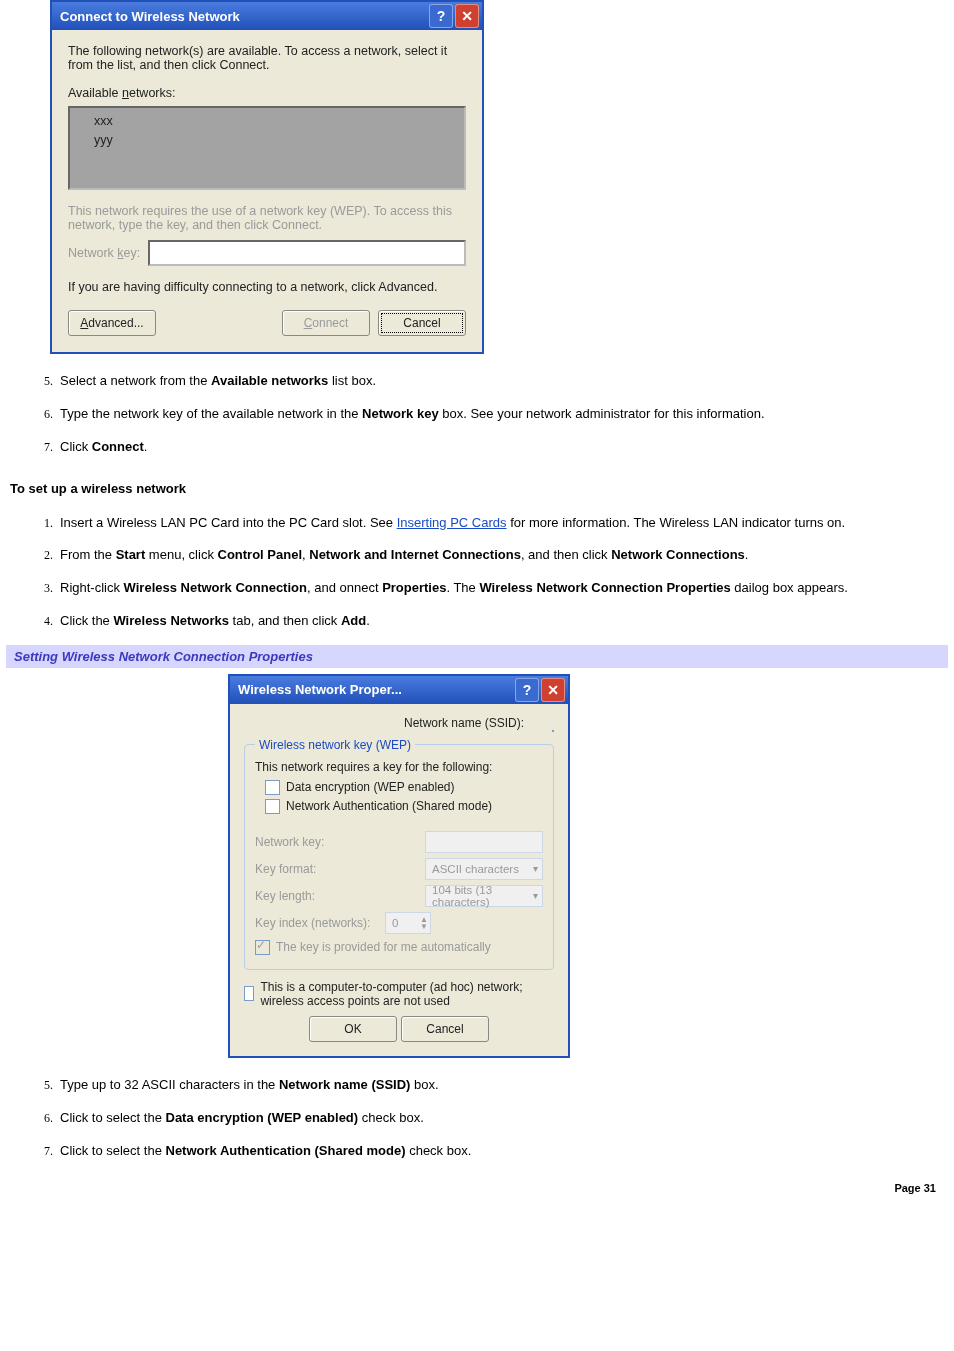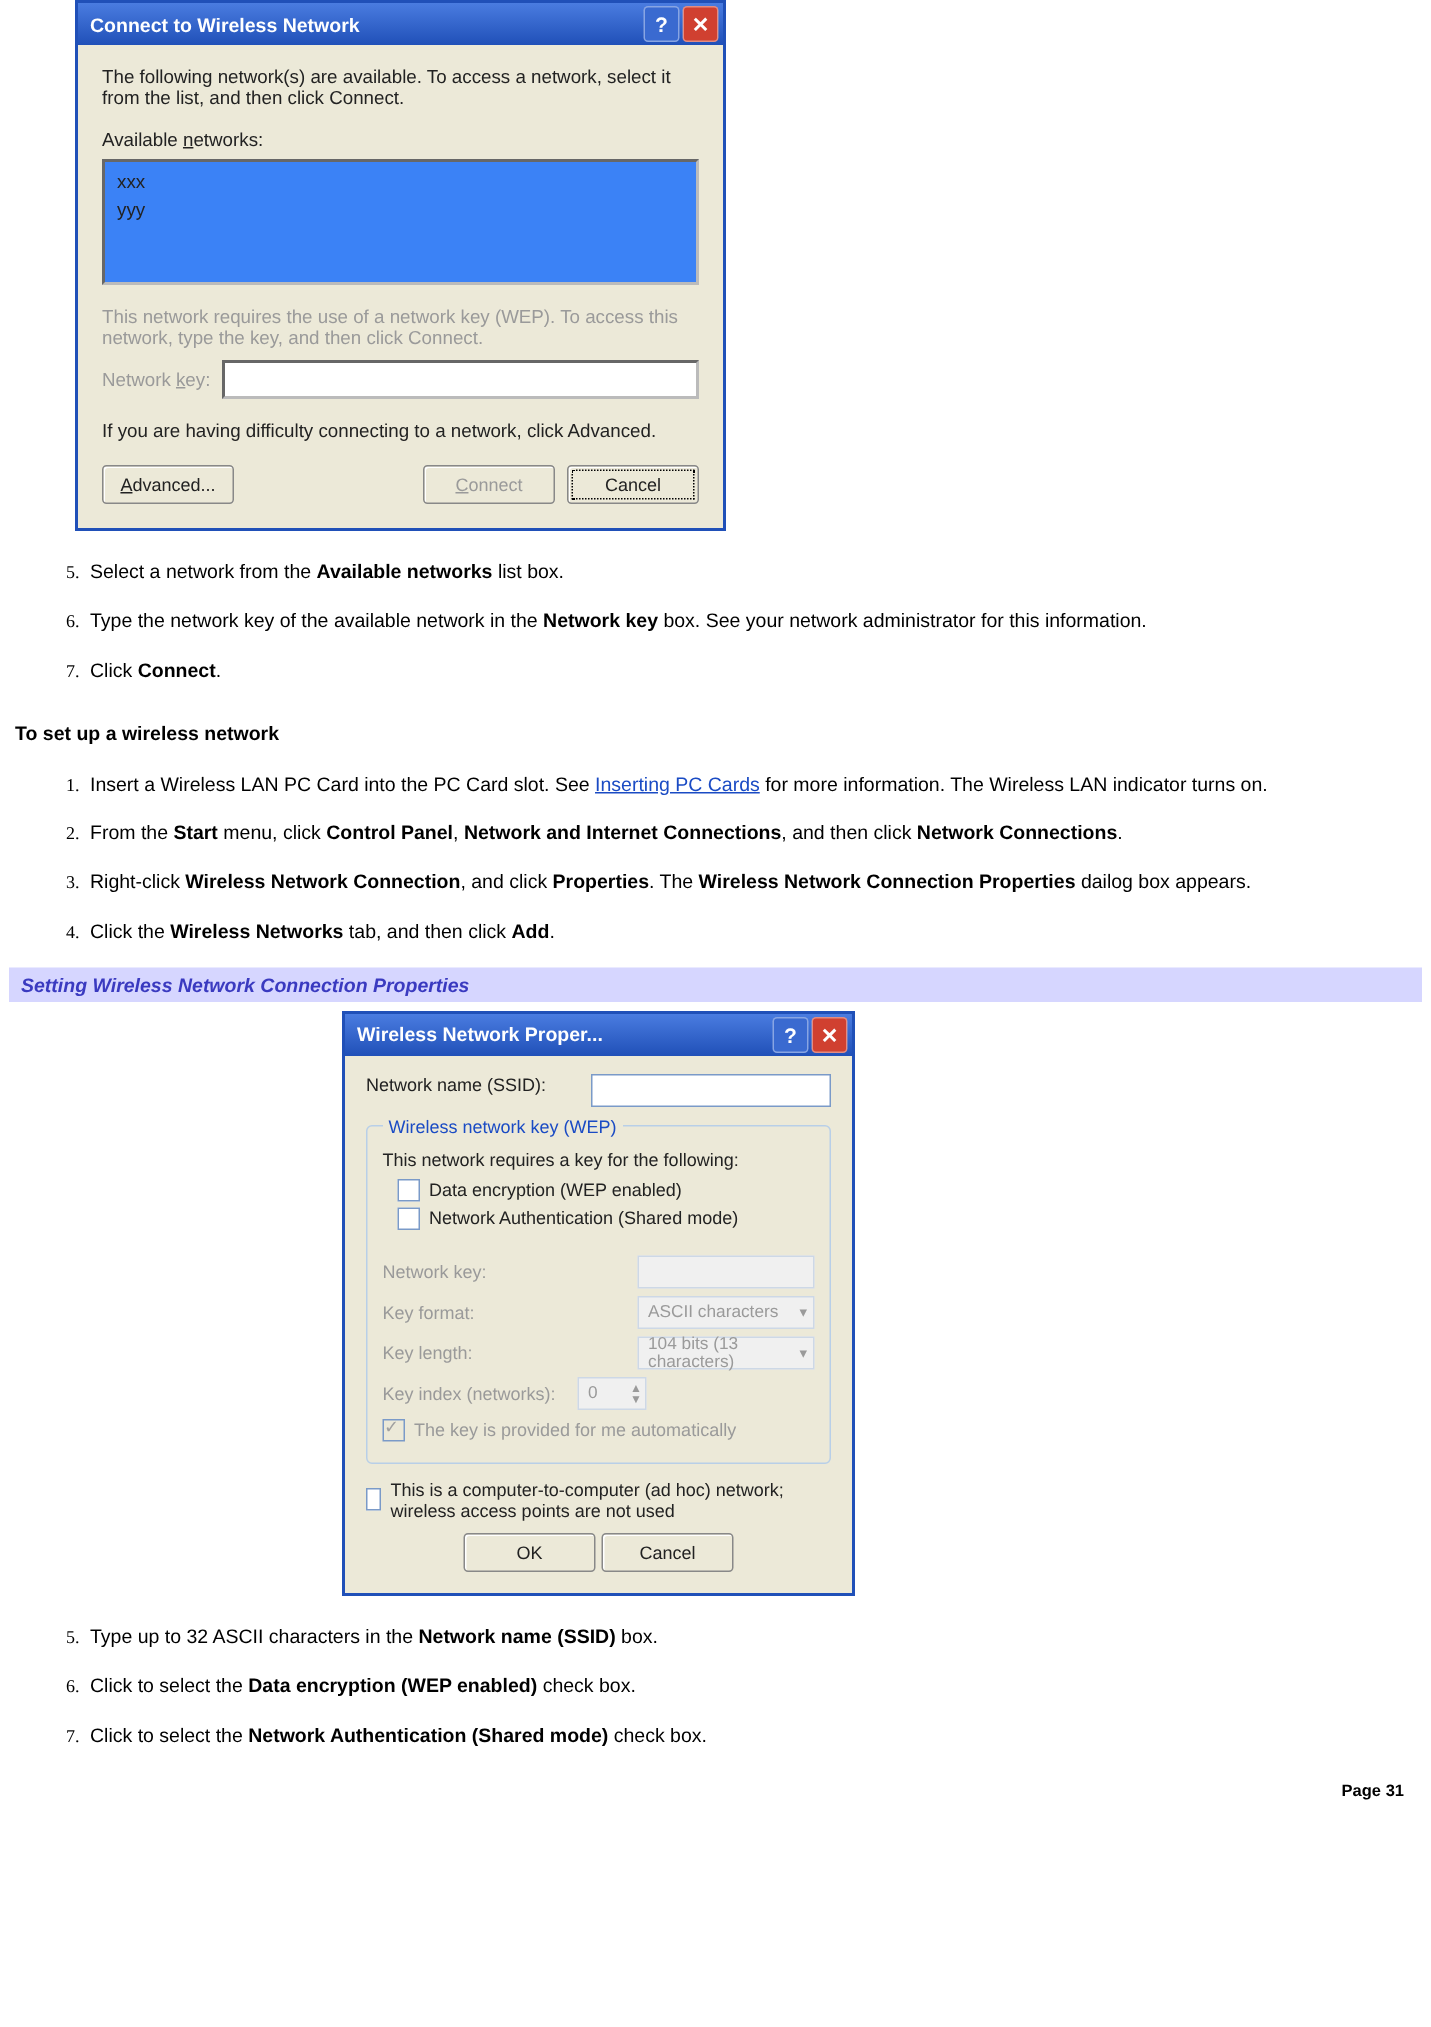--- a/index.html
+++ b/index.html
@@ -56,23 +56,23 @@
   .dlg1-body {
     padding: 14px 16px 16px 16px;
     font-family: Tahoma, Verdana, sans-serif;
     font-size: 12.5px;
     color: #222;
   }
   .dlg1-body .intro { margin-bottom: 14px; }
   .u { text-decoration: underline; }
   .netlist {
     border: 2px inset #bbb;
-    background: #3b82f6;
+    background: #a3a3a3;
     margin: 6px 0 14px 0;
-    padding: 4px 8px;
+    padding: 4px 24px;
     height: 72px;
     overflow: auto;
   }
   .netlist .item { font-family: Tahoma, sans-serif; font-size: 12.5px; line-height: 1.5; }
   .grey { color: #9a9a9a; }
   .nk-row { display: flex; align-items: center; gap: 8px; margin: 8px 0 14px 0; }
   .nk-input {
     flex: 1;
     height: 22px;
     border: 2px inset #bbb;
@@ -139,21 +139,21 @@
     width: 100%;
     border: 2px solid #2050b8;
     background: #ece9d8;
   }
   .dlg2-body {
     padding: 12px 14px 14px 14px;
     font-family: Tahoma, sans-serif;
     font-size: 12px;
     color: #222;
   }
-  .row { display: flex; align-items: flex-start; margin-bottom: 6px; }
+  .row { display: flex; align-items: flex-end; margin-bottom: 6px; flex-direction: column; }
   .row .lbl { width: 150px; }
   .txtin {
     flex: 1;
     height: 20px;
     border: 1px solid #7a9ac8;
     background: #fff;
   }
   fieldset.group {
     border: 1px solid #b8cfe8;
     border-radius: 4px;
@@ -280,21 +280,21 @@
   <div class="section-h">To set up a wireless network</div>
 
   <ol class="doc" start="1">
     <li>
       <span>Insert a Wireless LAN PC Card into the PC Card slot. See </span><a class="link">Inserting PC Cards</a><span> for more information. The Wireless LAN indicator turns on.</span>
     </li>
     <li>
       <span>From the </span><strong>Start</strong><span> menu, click </span><strong>Control Panel</strong><span>, </span><strong>Network and Internet Connections</strong><span>, and then click </span><strong>Network Connections</strong><span>.</span>
     </li>
     <li>
-      <span>Right-click </span><strong>Wireless Network Connection</strong><span>, and click </span><strong>Properties</strong><span>. The </span><strong>Wireless Network Connection Properties</strong><span> dailog box appears.</span>
+      <span>Right-click </span><strong>Wireless Network Connection</strong><span>, and onnect </span><strong>Properties</strong><span>. The </span><strong>Wireless Network Connection Properties</strong><span> dailog box appears.</span>
     </li>
     <li>
       <span>Click the </span><strong>Wireless Networks</strong><span> tab, and then click </span><strong>Add</strong><span>.</span>
     </li>
   </ol>
 
   <div class="caption-bar">Setting Wireless Network Connection Properties</div>
 
   <div class="dlg2-wrap">
     <div class="dlg2">

